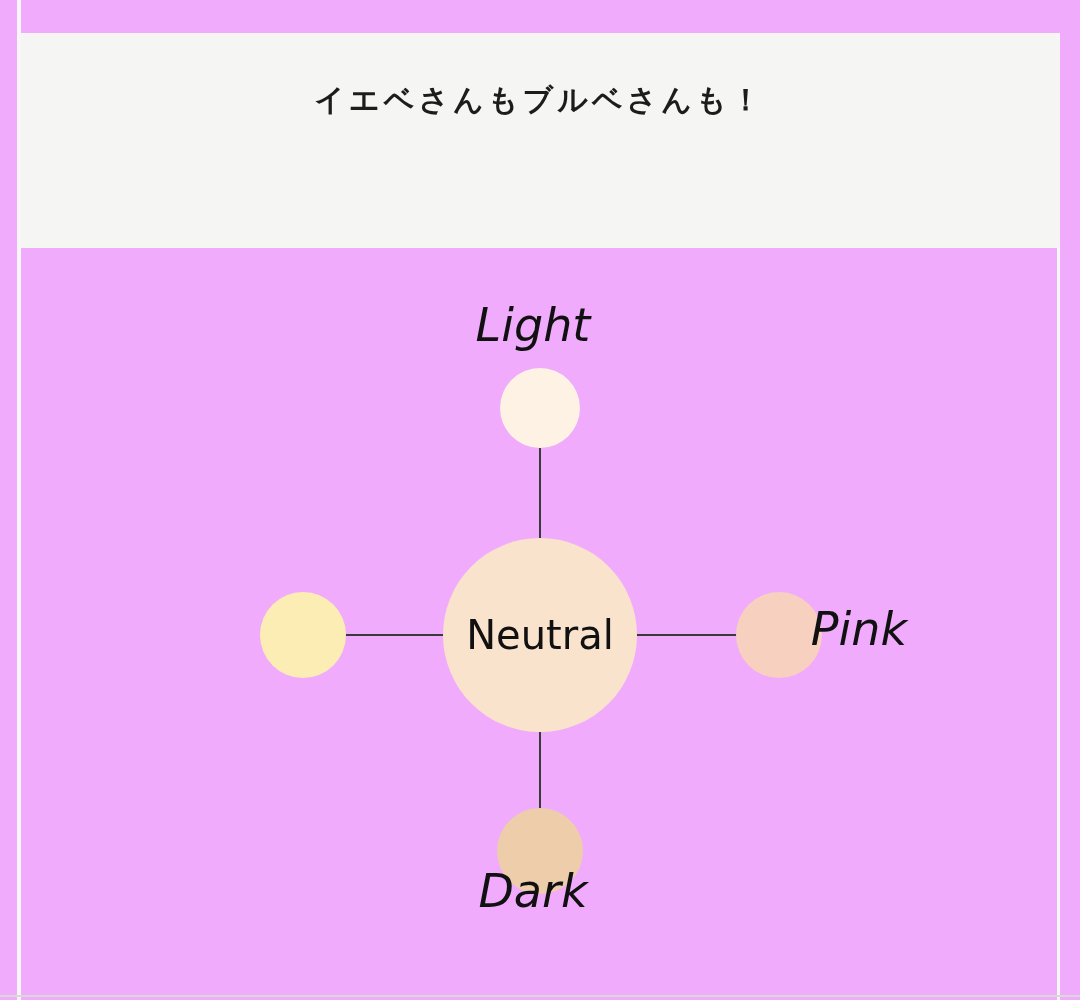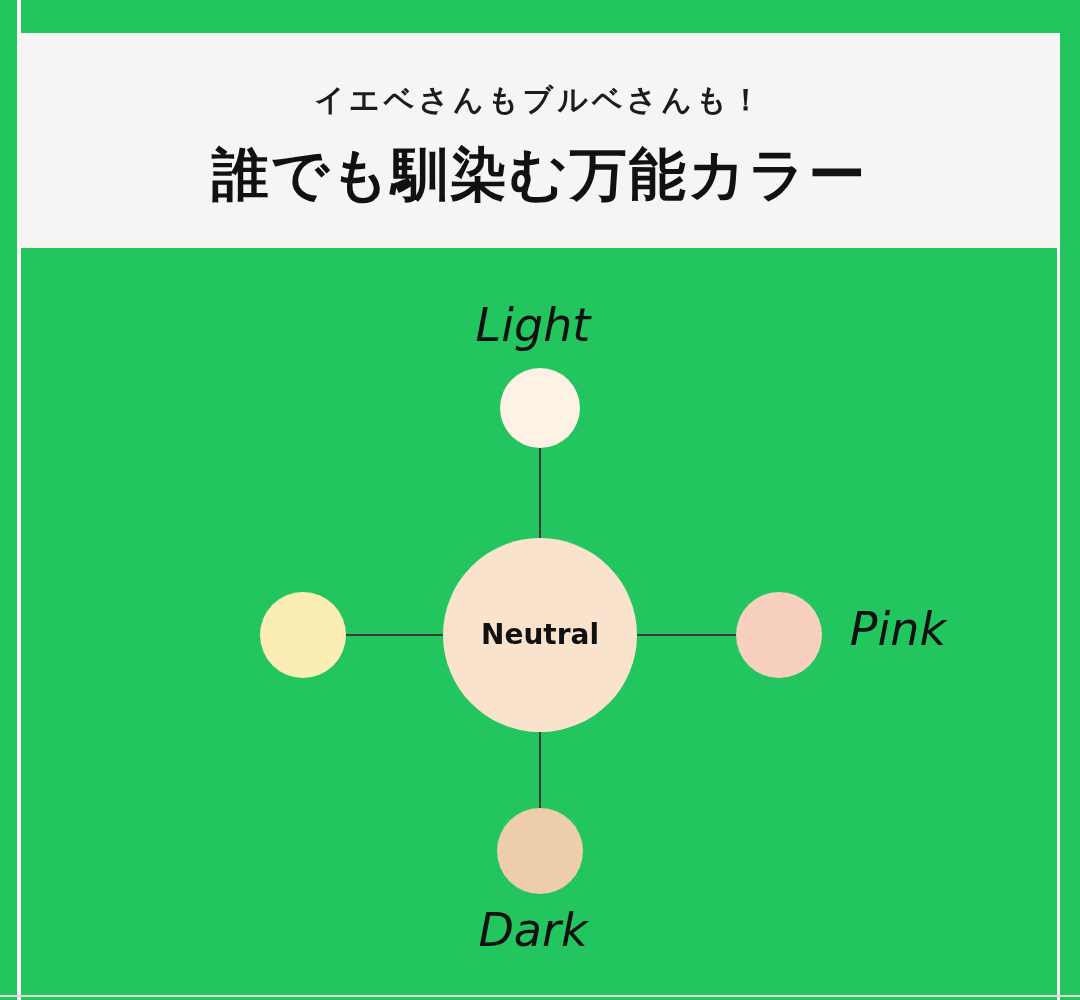--- a/index.html
+++ b/index.html
@@ -6,21 +6,21 @@
   html, body { width: 1080px; height: 1000px; }
   body {
     font-family: "DejaVu Sans", "Liberation Sans", sans-serif;
     background: #ffffff;
     position: relative;
     overflow: hidden;
   }
   .page {
     position: absolute;
     inset: 0;
-    background: #22c55e;
+    background: #f0abfc;
   }
   
   .edge-left {
     position: absolute;
     left: 17px; top: 0;
     width: 4px; height: 100%;
     background: #f7f7f7;
   }
   .edge-right {
     position: absolute;
@@ -61,22 +61,22 @@
   
   .diagram { position: absolute; inset: 0; }
   .circle { position: absolute; border-radius: 50%; }
   .center-node {
     left: 443px; top: 538px;
     width: 194px; height: 194px;
     display: flex; flex-direction: column;
     align-items: center; justify-content: center;
   }
   .center-label {
-    font-size: 28px;
-    font-weight: 700;
+    font-size: 40px;
+    font-weight: 400;
     line-height: 62px;
     color: #111111;
     text-align: center;
     font-family: "DejaVu Sans", sans-serif;
   }
   .node-light  { left: 500px; top: 368px; width: 80px; height: 80px; }
   .node-yellow { left: 260px; top: 592px; width: 86px; height: 86px; }
   .node-pink   { left: 736px; top: 592px; width: 86px; height: 86px; }
   .node-dark   { left: 497px; top: 808px; width: 86px; height: 86px; }
   .connector { position: absolute; background: #3a3a3a; }
@@ -90,31 +90,30 @@
     font-size: 46px;
     font-weight: 400;
     color: #111111;
     transform: translateX(-50%);
     white-space: nowrap;
     font-family: "DejaVu Sans", sans-serif;
     text-align: center;
   }
   .label-light  { left: 533px; top: 298px; }
   .label-yellow { left: 152px; top: 602px; }
-  .label-pink   { left: 898px; top: 602px; font-style: italic; }
-  .label-dark   { left: 533px; top: 903px; }
+  .label-pink   { left: 859px; top: 602px; font-style: italic; }
+  .label-dark   { left: 533px; top: 864px; }
 </style>
 </head>
 <body>
 
 <div class="page">
 
   <div class="header" style="background-color: rgb(245, 245, 244);">
     <div class="header-subtitle">イエベさんもブルベさんも！</div>
-    <div class="header-title">誰でも馴染む万能カラー</div>
   </div>
 
   <div class="diagram">
 
     <div class="connector conn-top" style="background-color: rgb(58, 58, 58);"></div>
     <div class="connector conn-left" style="background-color: rgb(58, 58, 58);"></div>
     <div class="connector conn-right" style="background-color: rgb(58, 58, 58);"></div>
     <div class="connector conn-bottom" style="background-color: rgb(58, 58, 58);"></div>
 
     <div class="circle center-node" style="background-color: rgb(250, 227, 205);">

